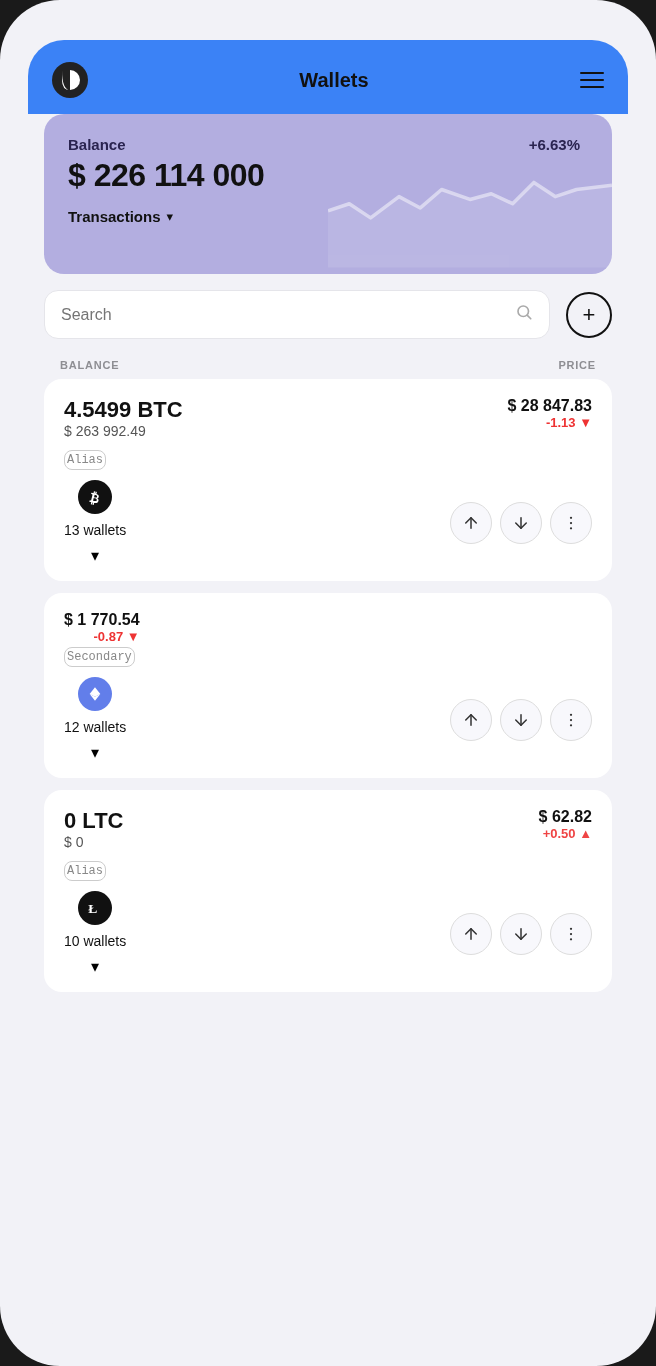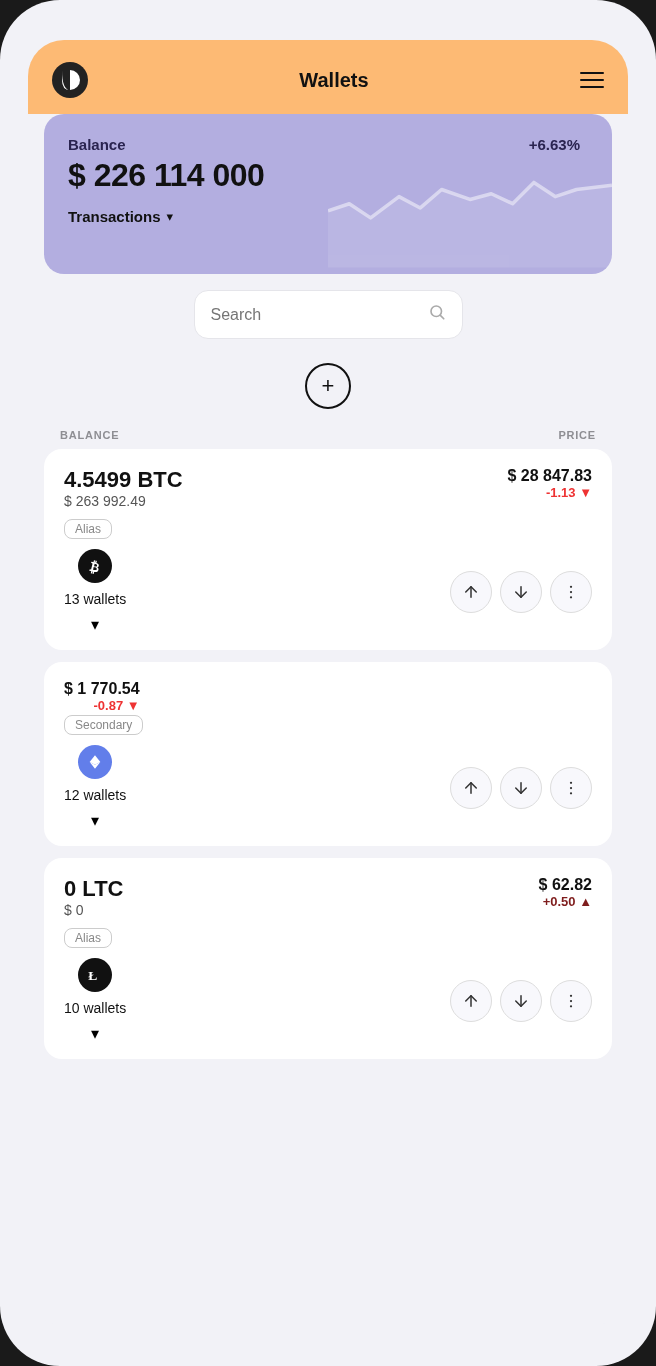--- a/index.html
+++ b/index.html
@@ -28,21 +28,21 @@
       display: flex;
       flex-direction: column;
       overflow: hidden;
     }
     
     .header {
       display: flex;
       align-items: center;
       justify-content: space-between;
       padding: 22px 24px 16px;
-      background: #fdba74;
+      background: #3b82f6;
     }
     .logo-icon {
       width: 36px;
       height: 36px;
     }
     .header-title {
       font-size: 20px;
       font-weight: 700;
       color: #111;
     }
@@ -111,22 +111,21 @@
     }
     .chevron-down {
       font-size: 13px;
       color: #111;
     }
     
     .search-section {
       margin: 0 16px 8px;
       display: flex;
       align-items: center;
-      gap: 24px;
-      flex-direction: column;
+      gap: 16px;
     }
     .search-input-wrapper {
       flex: 1;
       background: #fff;
       border-radius: 14px;
       display: flex;
       align-items: center;
       padding: 12px 16px;
       gap: 10px;
       border: 1px solid #e5e5ea;
@@ -204,29 +203,30 @@
       font-size: 14px;
       color: #555;
       margin-bottom: 8px;
     }
     .price-change {
       font-size: 13px;
       font-weight: 700;
       text-align: right;
     }
     .price-change.negative { color: #e33; }
-    .price-change.positive { color: #7f1d1d; text-align: right; }
+    .price-change.positive { color: #ef4444; text-align: right; }
     .alias-tag {
       display: inline-block;
       border: 1px solid #ccc;
       border-radius: 8px;
-      padding: 2px 10px;
+      padding: 2px 2px;
       font-size: 12px;
       color: #888;
       margin-bottom: 10px;
+      font-family: Liberation Mono, monospace;
     }
     .card-bottom {
       display: flex;
       justify-content: space-between;
       align-items: center;
     }
     .wallet-info {
       display: flex;
       align-items: center;
       gap: 8px;

